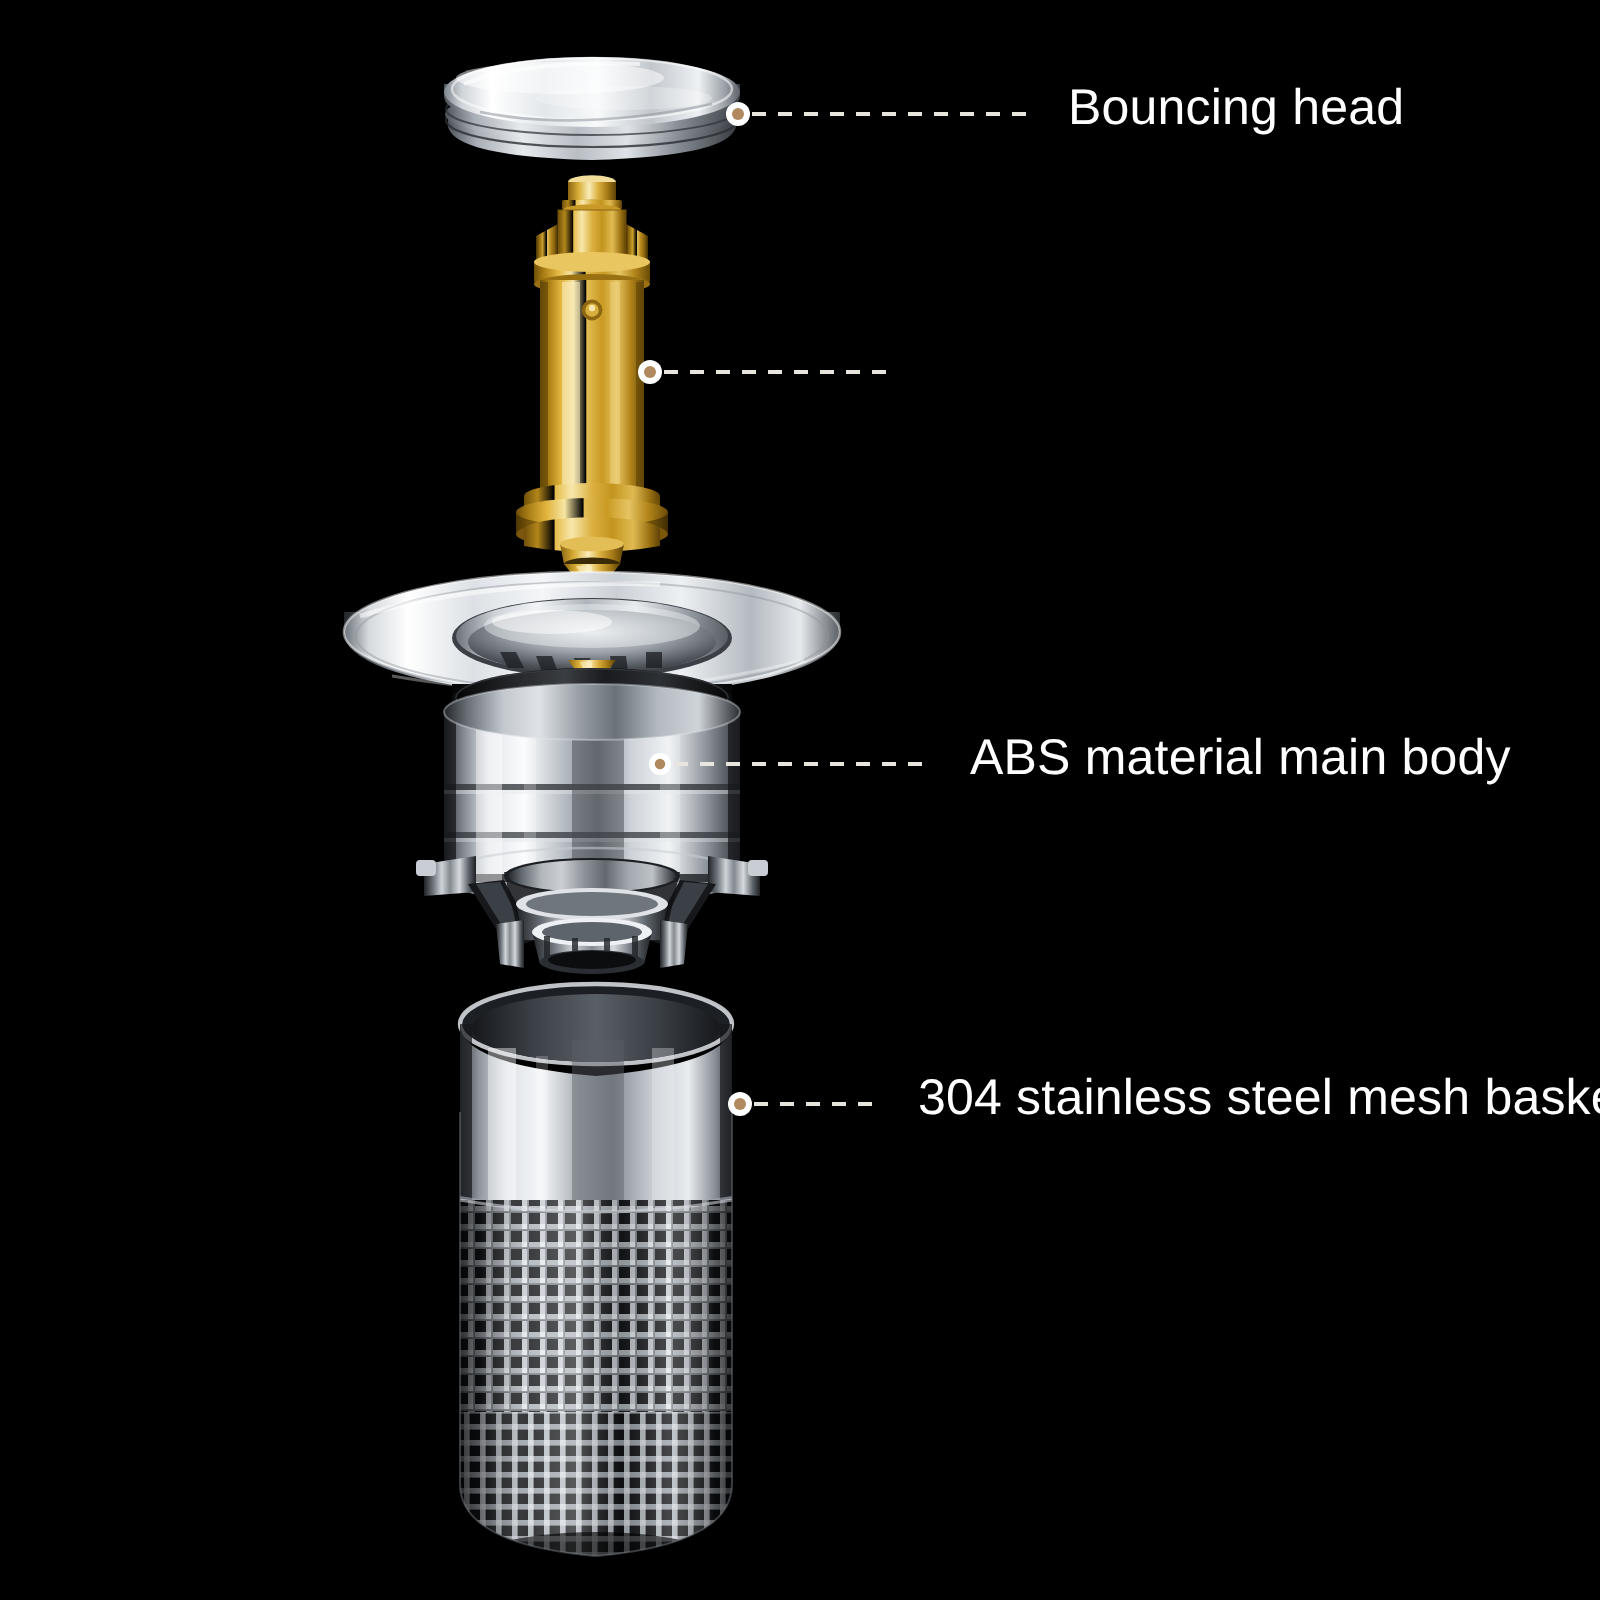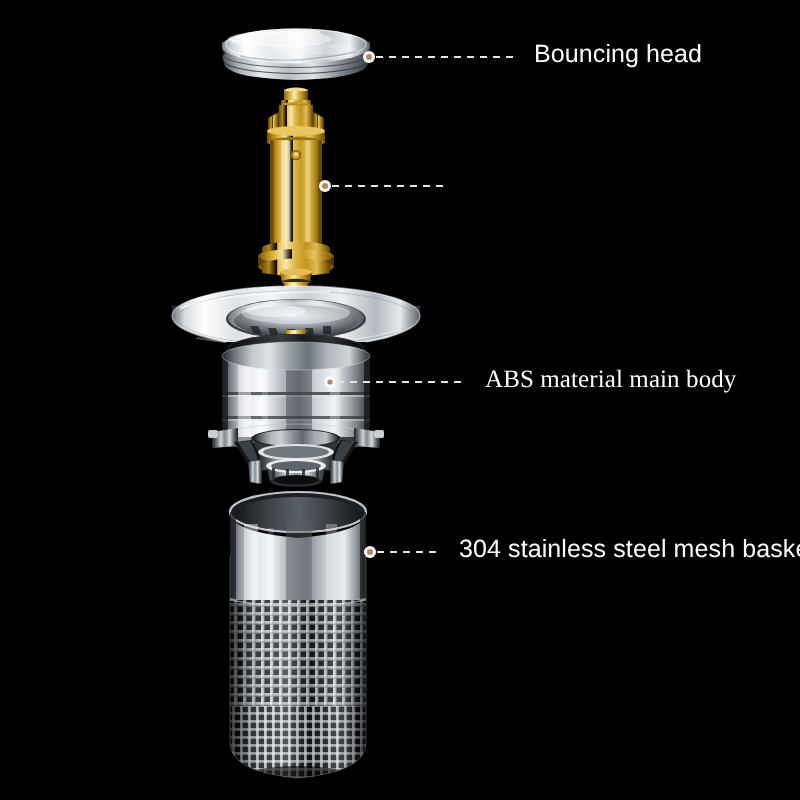--- a/index.html
+++ b/index.html
@@ -31,21 +31,21 @@
     font-family: "Liberation Sans", sans-serif;
     font-size: 25px;
     font-weight: 400;
     letter-spacing: 0.1px;
     white-space: nowrap;
     line-height: 1;
     text-rendering: geometricPrecision;
   }
   .lbl-1 { left: 534px; top: 42px; }
   .lbl-2 { left: 466px; top: 171px; }
-  .lbl-3 { left: 485px; top: 367px; font-family: Liberation Serif, serif; }
+  .lbl-3 { left: 485px; top: 367px; }
   .lbl-4 { left: 459px; top: 537px; }
 </style>
 </head>
 <body>
 
 <div id="scene">
 
   <svg id="art" viewBox="0 0 800 800">
     <defs>
 

